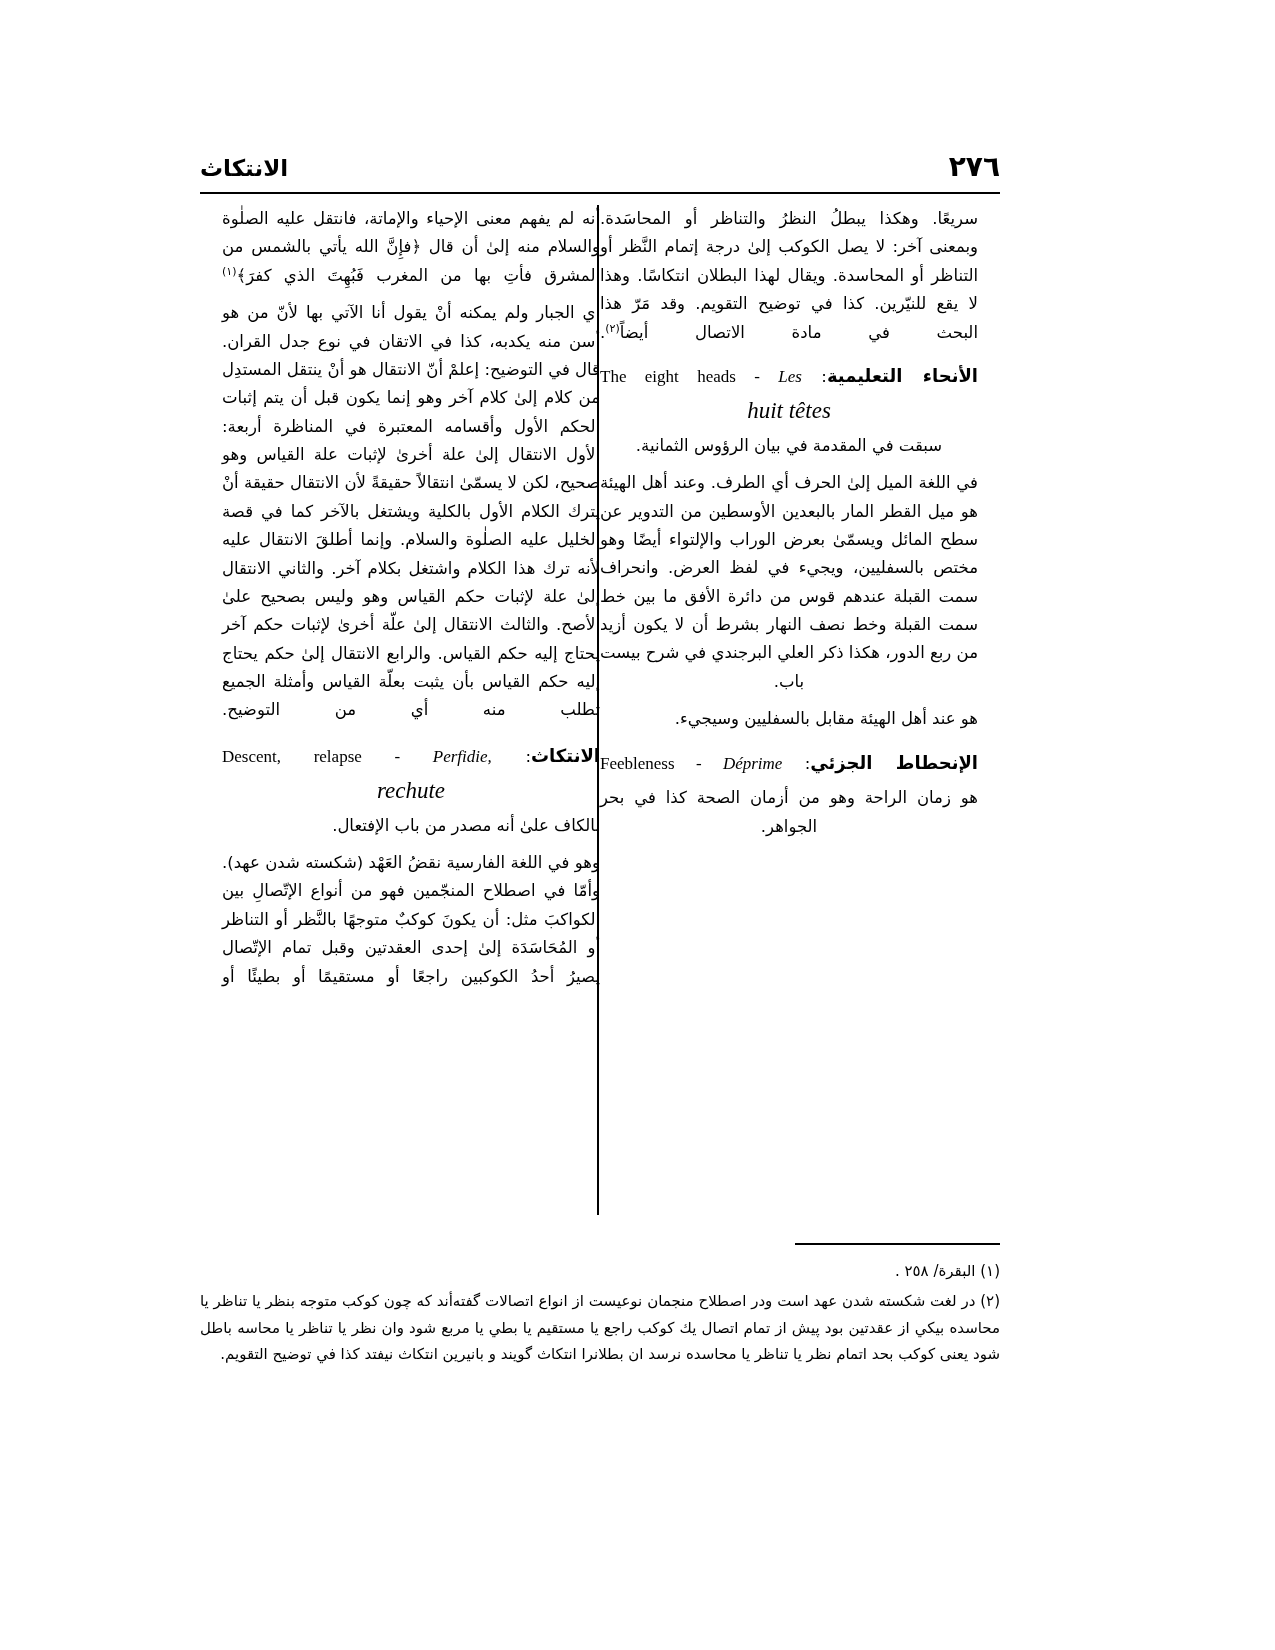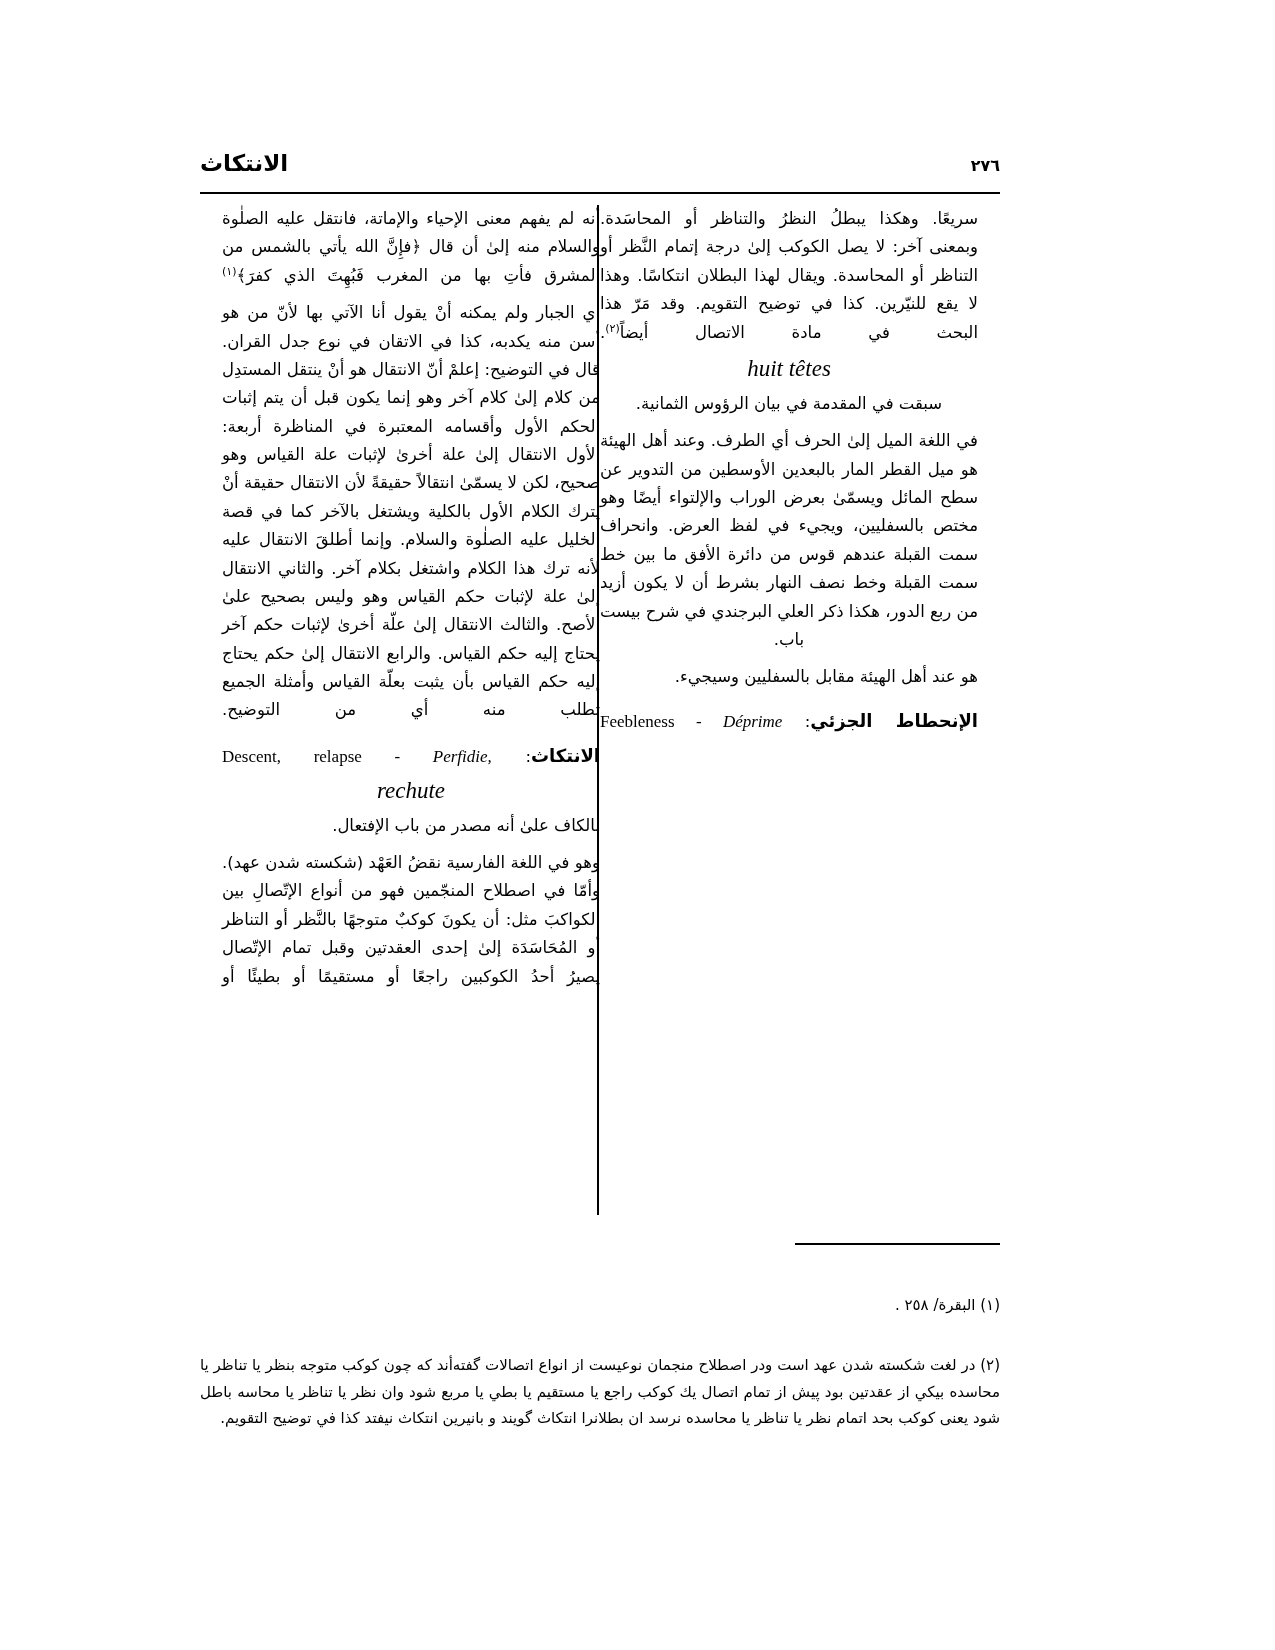--- a/index.html
+++ b/index.html
@@ -29,21 +29,21 @@
     flex-direction: row-reverse;
     justify-content: space-between;
     align-items: baseline;
   }
   .header-title {
     font-size: 23px;
     font-weight: bold;
     letter-spacing: 0;
   }
   .header-page-number {
-    font-size: 16px;
+    font-size: 28px;
     font-weight: bold;
   }
   .header-rule {
     position: absolute;
     top: 192px;
     left: 200px;
     width: 800px;
     height: 2px;
     background: #000;
   }
@@ -133,21 +133,20 @@
     left: 200px;
     width: 800px;
     direction: rtl;
   }
   .fn-item {
     font-size: 15px;
     line-height: 1.75;
     margin-bottom: 4px;
     text-align: justify;
     text-align-last: right;
-    margin-top: 34px;
   }
   .fn-item .marker { }
   .fn-item.single { text-align-last: right; }
 </style>
 </head>
 <body>
 
 <div class="page">
 
   <div class="header">
@@ -168,31 +167,36 @@
       </div>
       <div class="entry-head-second">rechute</div>
 
       <p class="ar last-right">بالكاف علىٰ أنه مصدر من باب الإفتعال.</p>
       <p class="ar bold">وهو في اللغة الفارسية نقضُ العَهْد (شكسته شدن عهد). وأمّا في اصطلاح المنجّمين فهو من أنواع الإتّصالِ بين الكواكبَ مثل: أن يكونَ كوكبٌ متوجهًا بالنَّظر أو التناظر أو المُحَاسَدَة إلىٰ إحدى العقدتين وقبل تمام الإتّصال يصيرُ أحدُ الكوكبين راجعًا أو مستقيمًا أو بطيئًا أو</p>
     </div>
 
     <div class="col" style="padding-right:22px;">
       <p class="ar bold"><span>سريعًا. وهكذا يبطلُ النظرُ والتناظر أو المحاسَدة. وبمعنى آخر: لا يصل الكوكب إلىٰ درجة إتمام النَّظر أو التناظر أو المحاسدة. ويقال لهذا البطلان انتكاسًا. وهذا لا يقع للنيّرين. كذا في توضيح التقويم. وقد مَرّ هذا البحث في مادة الاتصال أيضاً</span><sup class="fn">(٢)</sup><span>.</span></p>
 
+      <div class="entry-head">
+        <span class="term">الأنحاء التعليمية</span><span>:</span>
+        <span class="latin"><span>The eight heads - </span><i>Les</i></span>
+      </div>
       <div class="entry-head-second">huit têtes</div>
       <p class="ar center-last">سبقت في المقدمة في بيان الرؤوس الثمانية.</p>
 
       <p class="ar center-last">في اللغة الميل إلىٰ الحرف أي الطرف. وعند أهل الهيئة هو ميل القطر المار بالبعدين الأوسطين من التدوير عن سطح المائل ويسمّىٰ بعرض الوراب والإلتواء أيضًا وهو مختص بالسفليين، ويجيء في لفظ العرض. وانحراف سمت القبلة عندهم قوس من دائرة الأفق ما بين خط سمت القبلة وخط نصف النهار بشرط أن لا يكون أزيد من ربع الدور، هكذا ذكر العلي البرجندي في شرح بيست باب.</p>
 
       <p class="ar last-right">هو عند أهل الهيئة مقابل بالسفليين وسيجيء.</p>
 
       <div class="entry-head">
         <span class="term">الإنحطاط الجزئي</span><span>:</span>
         <span class="latin"><span>Feebleness - </span><i>Déprime</i></span>
       </div>
+      <p class="ar center-last">هو زمان الراحة وهو من أزمان الصحة كذا في بحر الجواهر.</p>
     </div>
   </div>
   <div class="col-divider"></div>
 
   <div class="fn-rule"></div>
   <div class="footnotes">
     <div class="fn-item single">
       <span class="marker">(١)</span>
       <span>البقرة/ ٢٥٨ .</span>
     </div>

